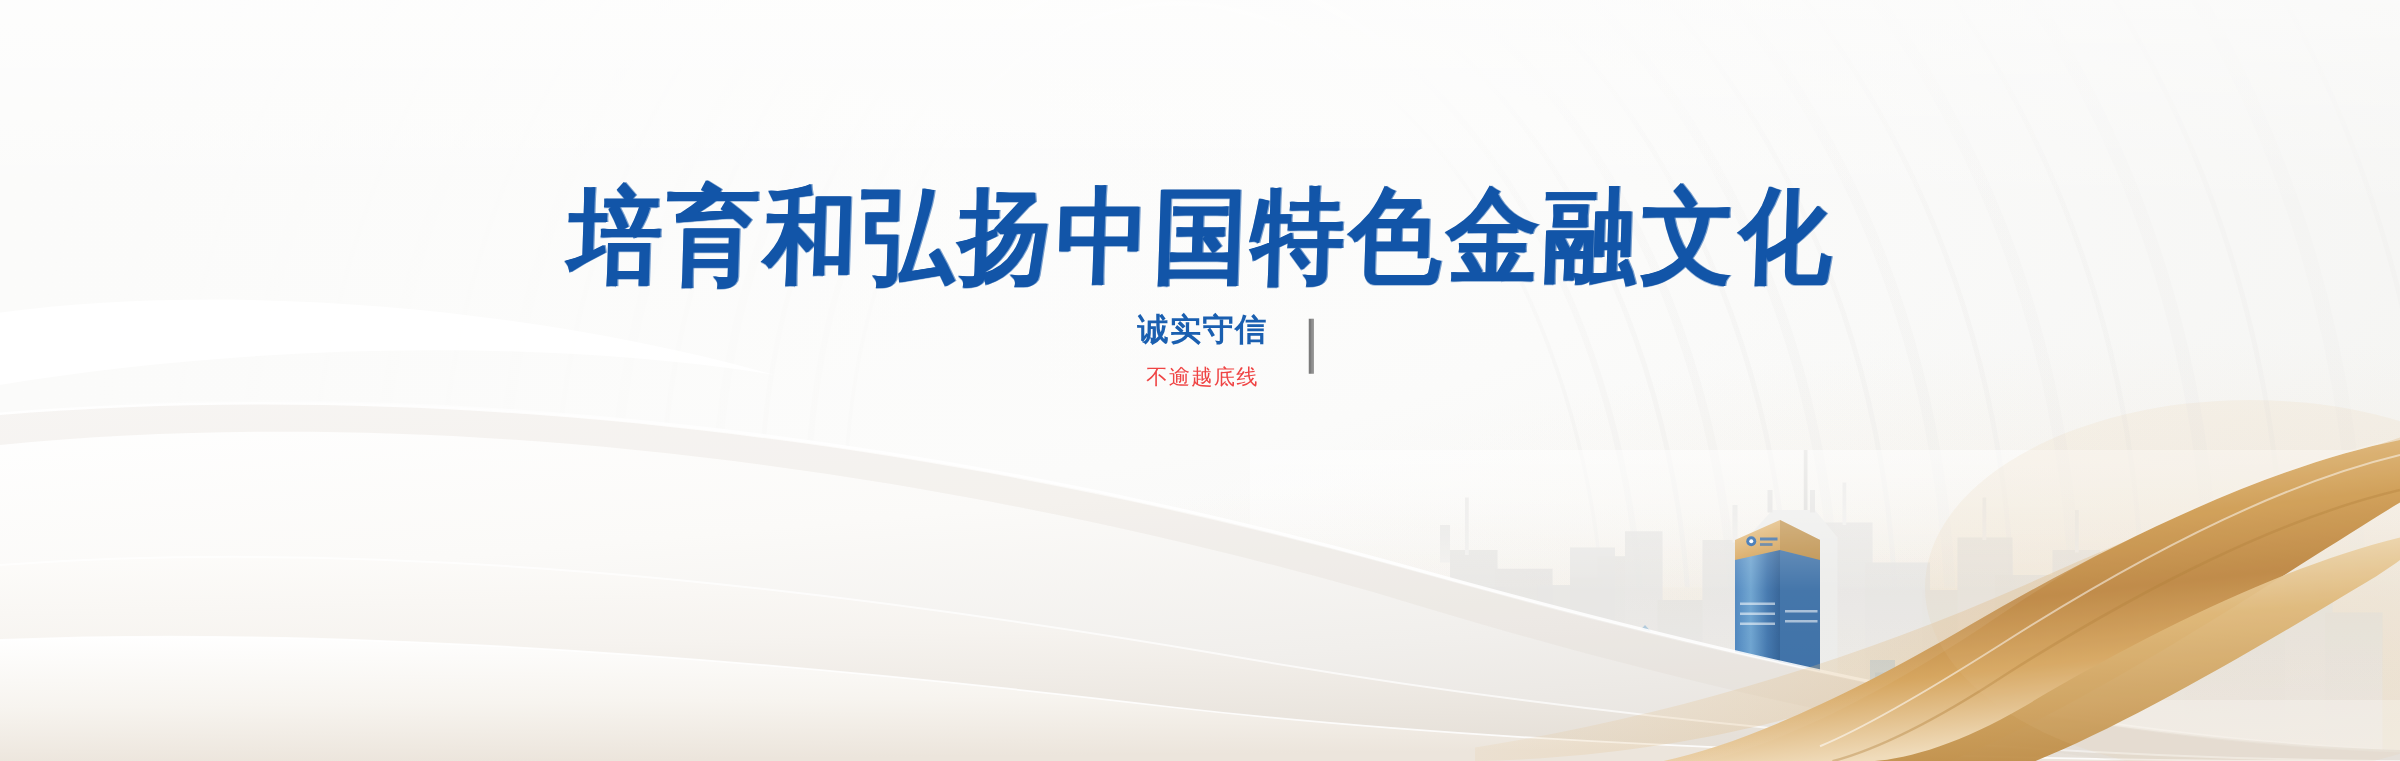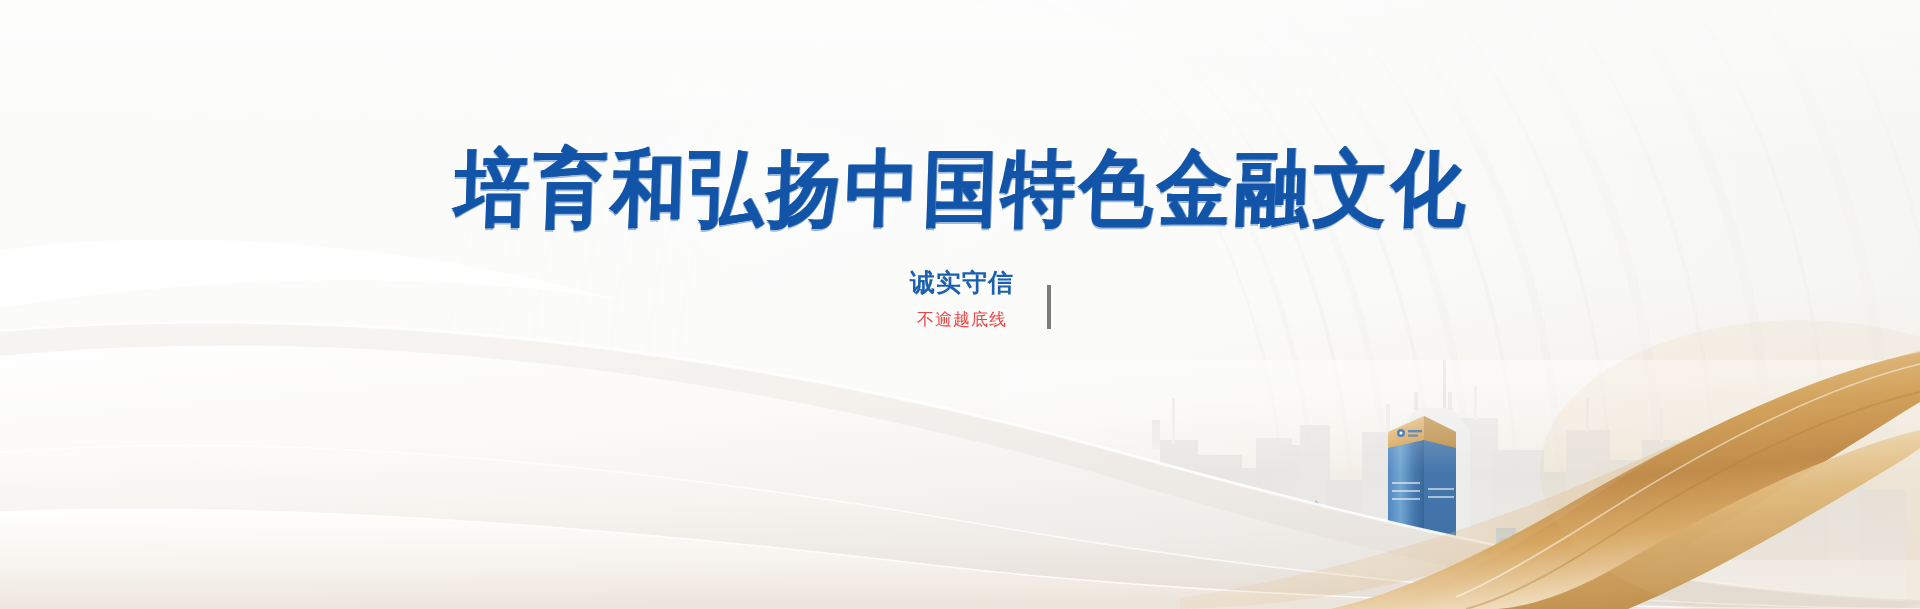--- a/index.html
+++ b/index.html
@@ -62,23 +62,24 @@
     transform-origin:center top;
     text-shadow:
        1px 0 0 #1255a8,
        2px 0 0 rgba(18,85,168,0.55),
        0 1px 0 rgba(18,85,168,0.4);
     margin:0 0 0 6px;
   }
 
   .pillars{
     display:flex;
-    align-items:flex-end;
-    margin-top:46px;
+    align-items:flex-start;
+    margin-top:30px;
     margin-left:8px;
+    font-family:Liberation Mono, monospace;
   }
   .pillar{
     display:flex;
     flex-direction:column;
     align-items:center;
     padding:0 26px;
     min-width:118px;
   }
   .pillar-title{
     font-size:25px;

